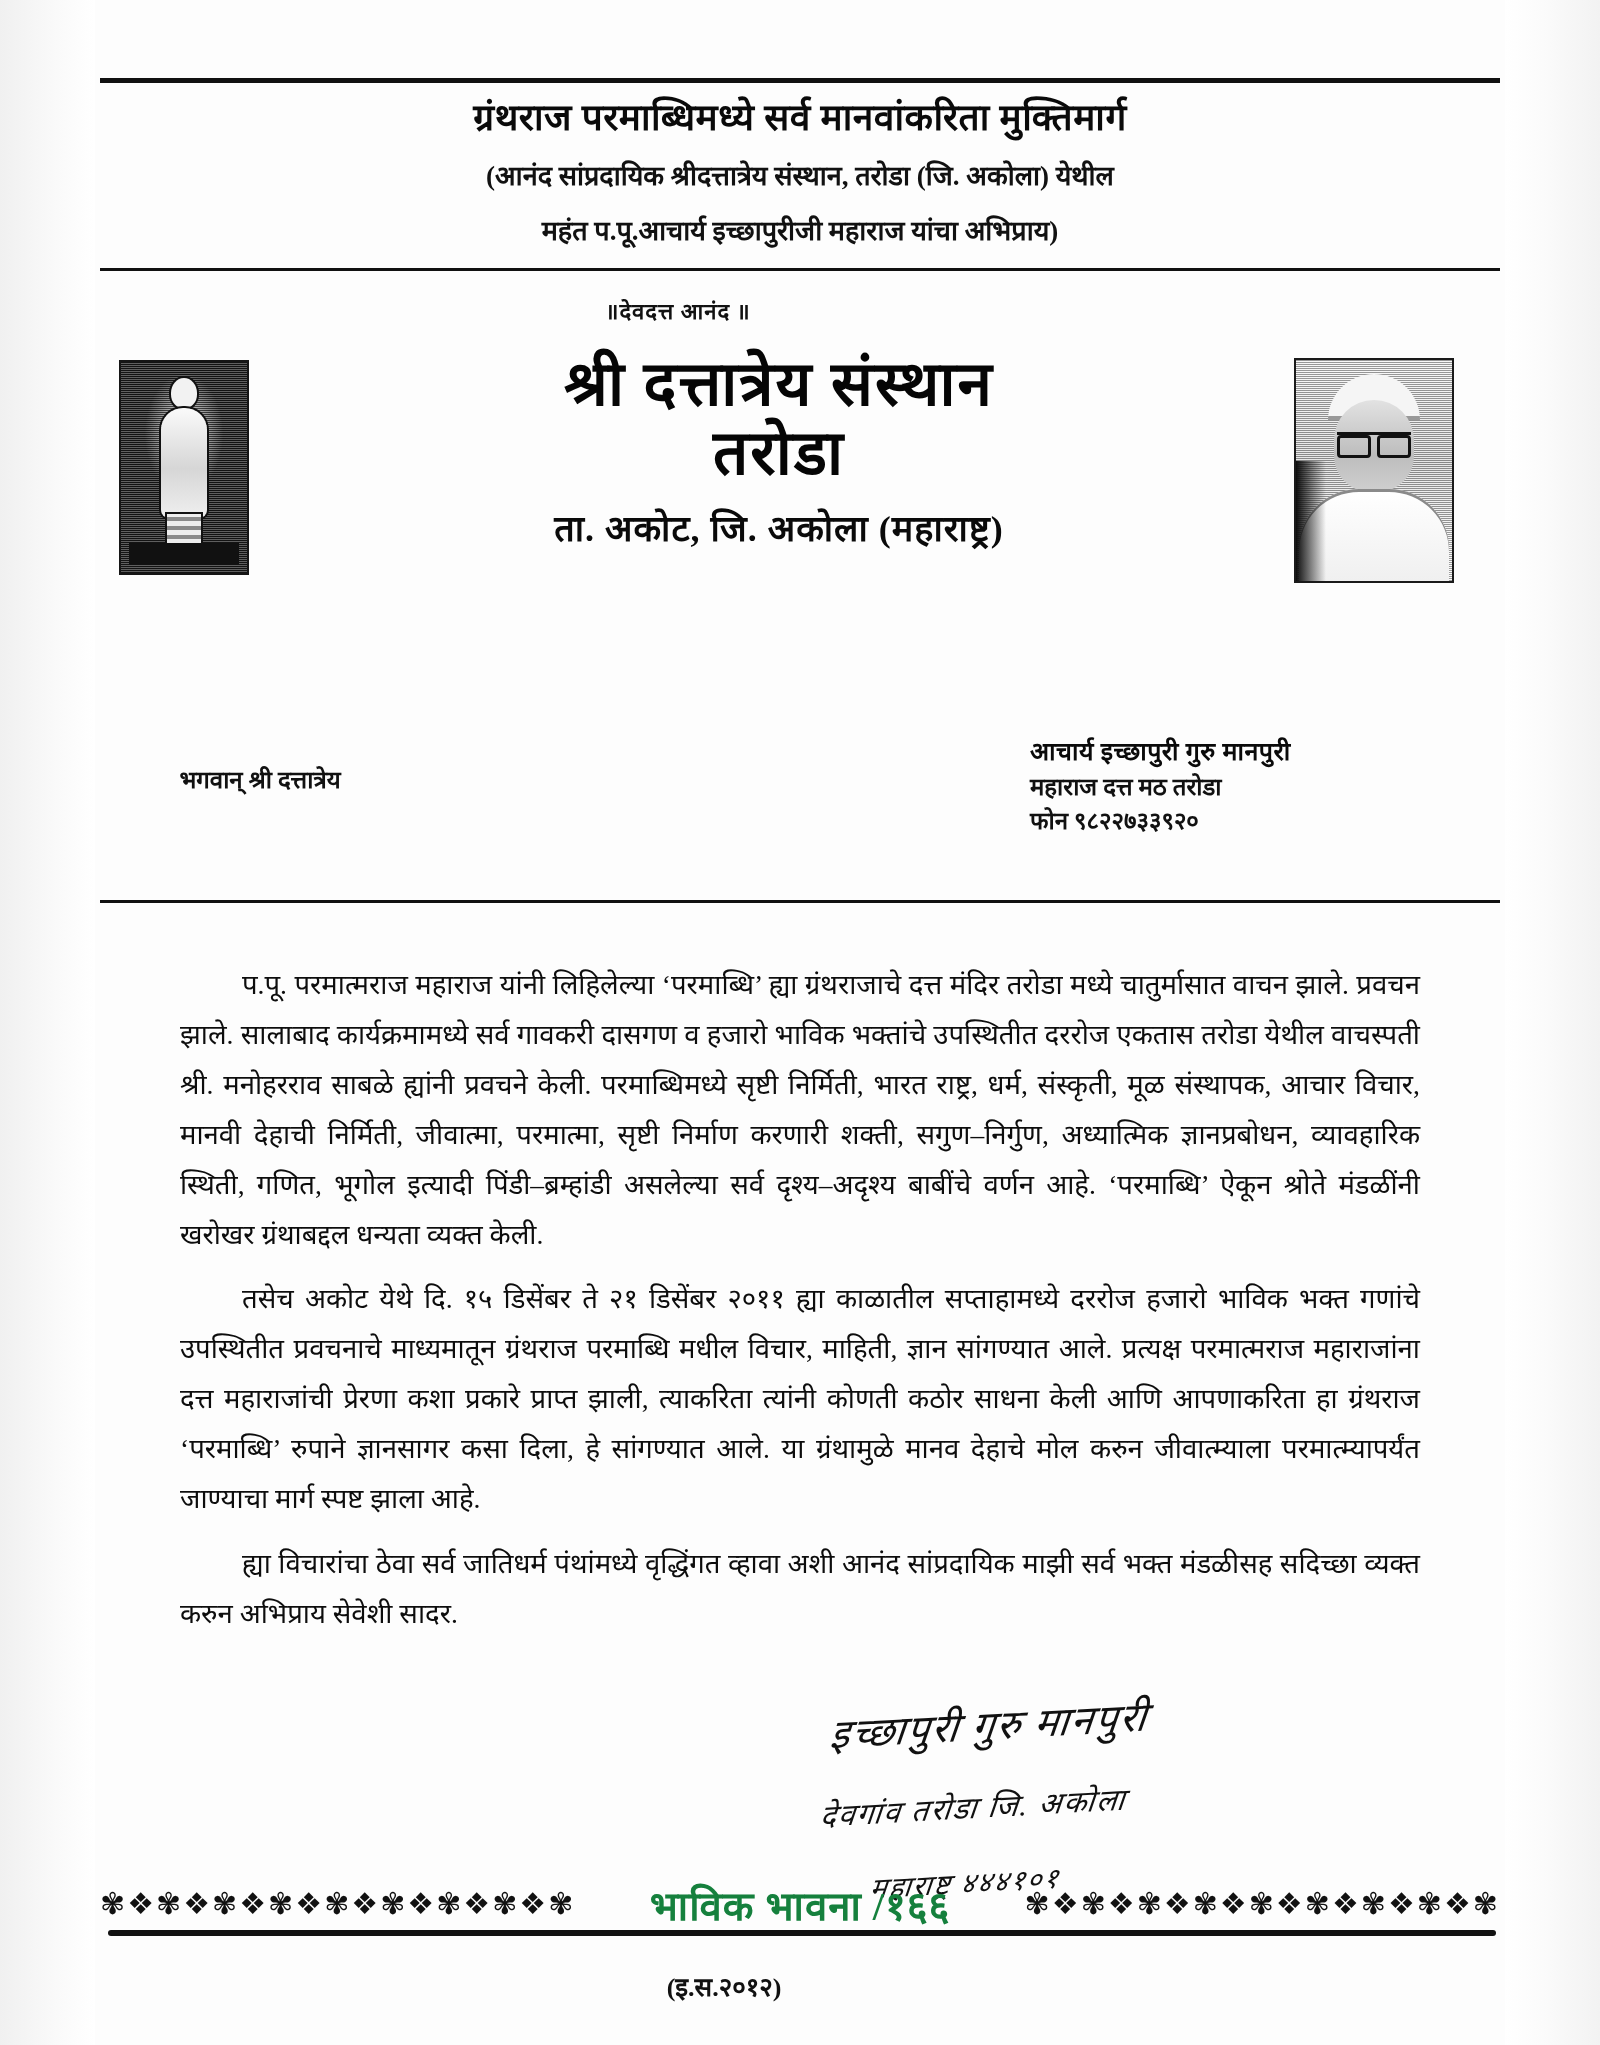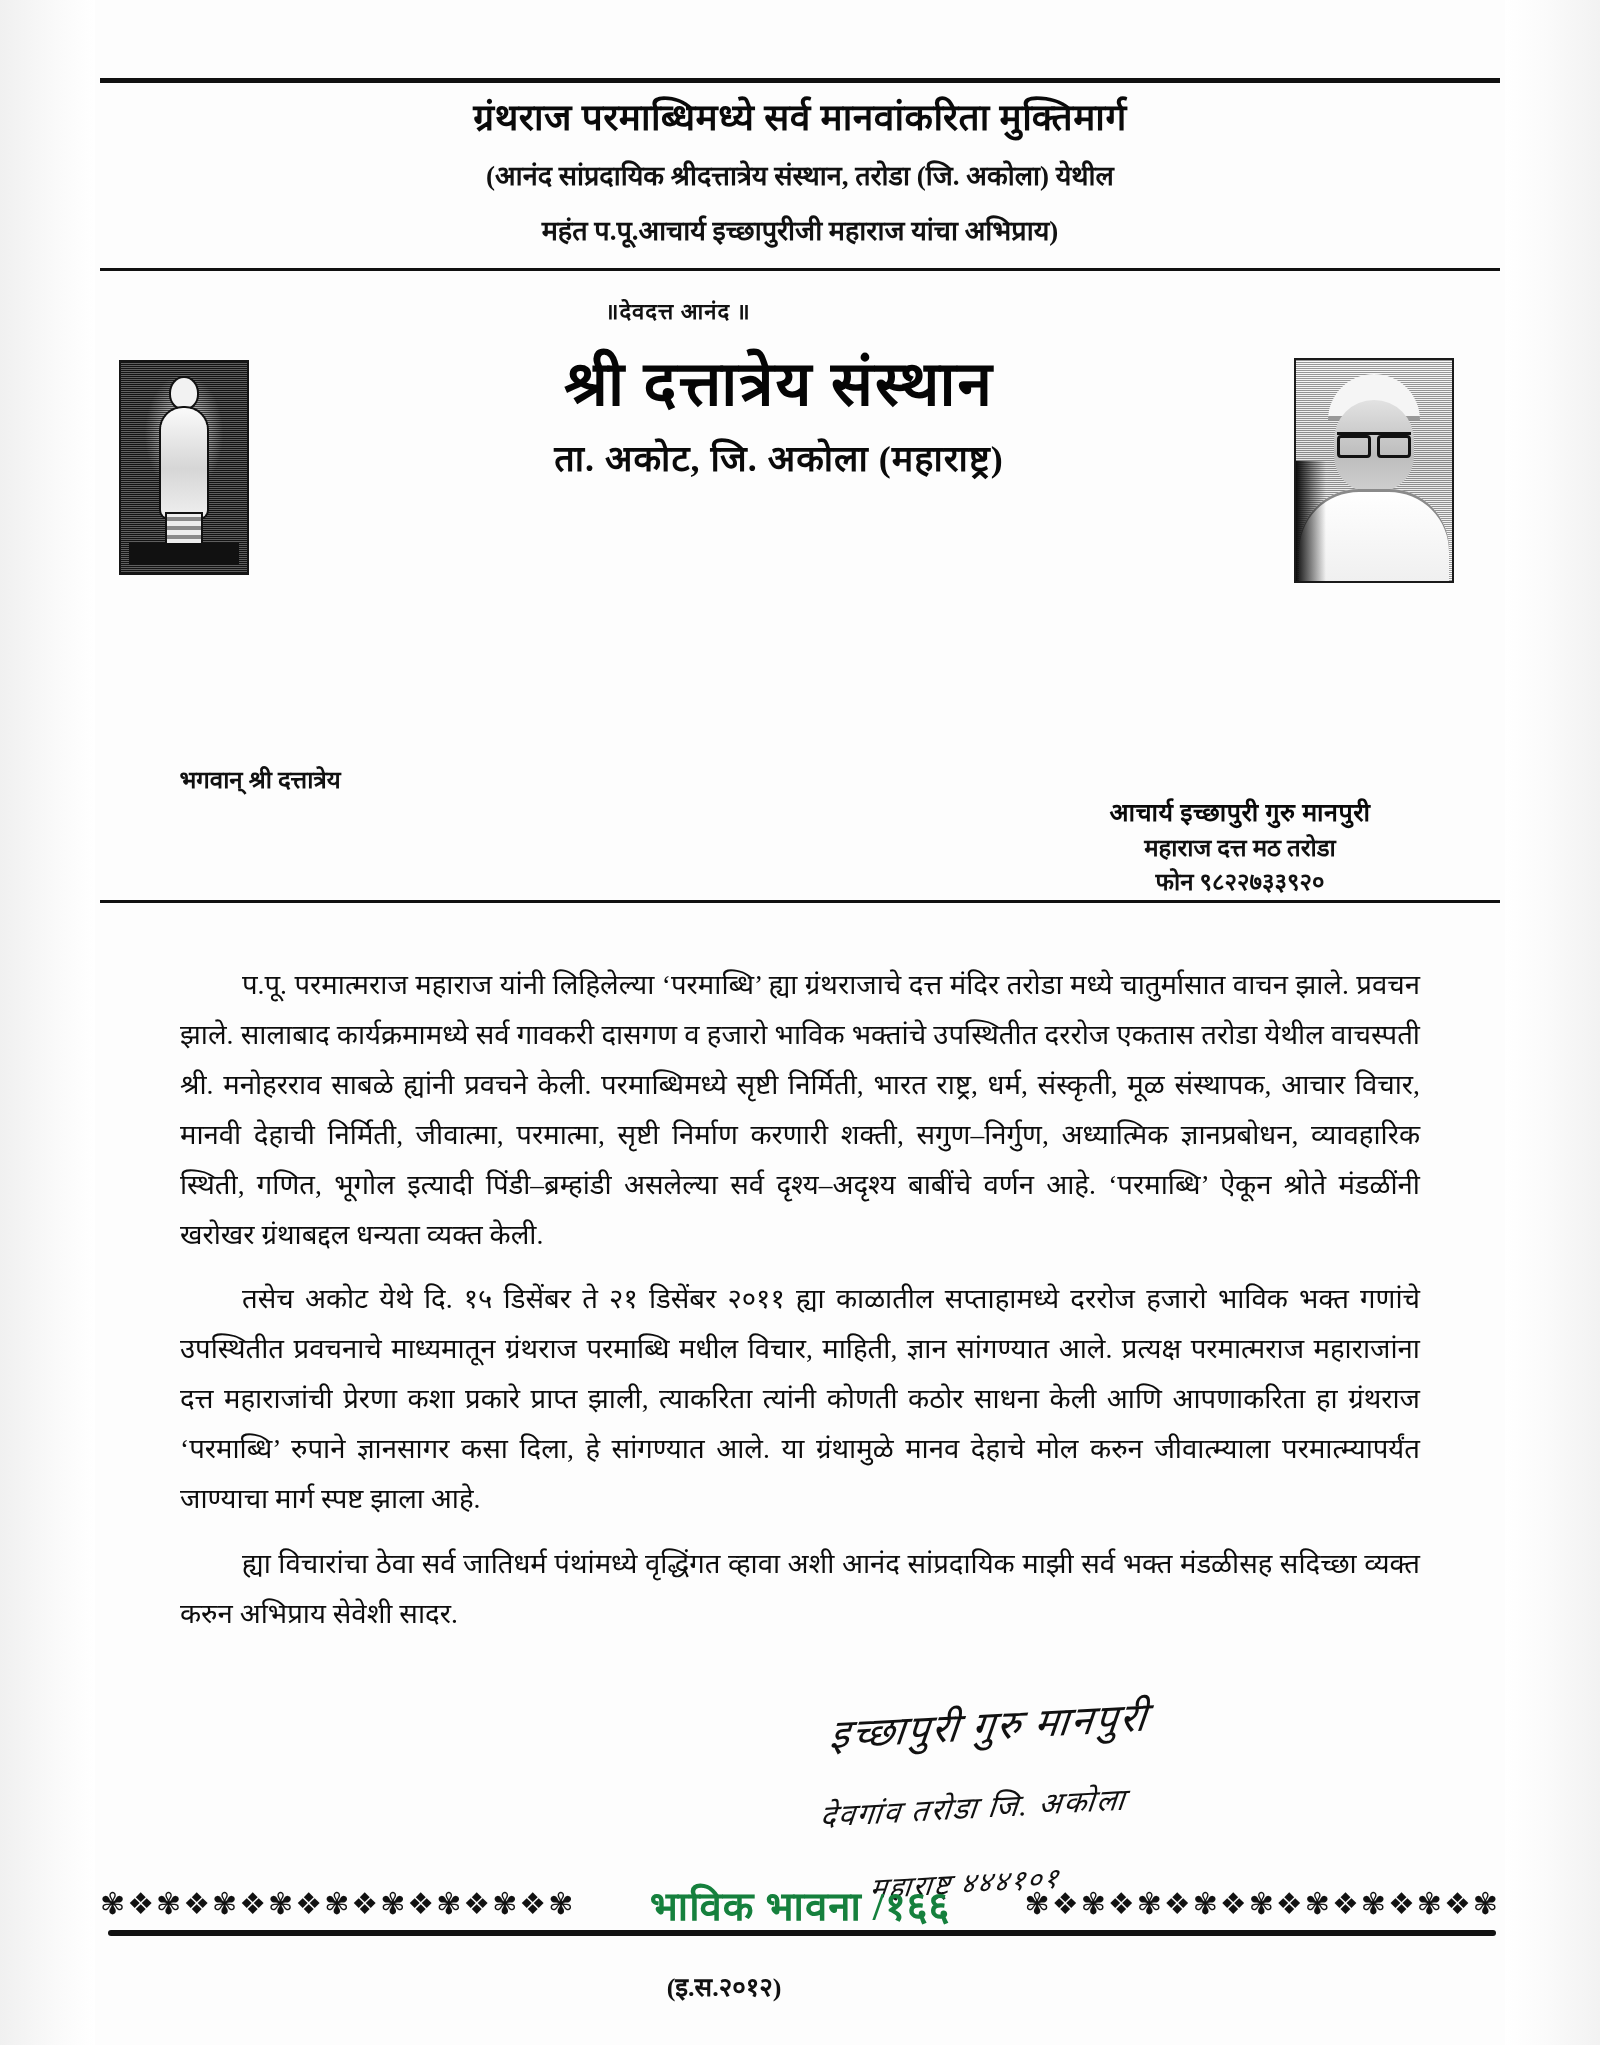--- a/index.html
+++ b/index.html
@@ -179,22 +179,22 @@
     color:#0a0a0a;
   }
 
   
   .cap-left {
     position:absolute; left:100px; top:762px; width:320px;
     text-align:center;
     font-size:24px; font-weight:600; color:#111;
   }
   .cap-right {
-    position:absolute; right:150px; top:795px; width:420px;
-    text-align:center; line-height:1.42;
+    position:absolute; right:150px; top:734px; width:420px;
+    line-height:1.42;
   }
   .cap-right .cr1 { font-size:25px; font-weight:700; color:#0a0a0a; letter-spacing:.5px; }
   .cap-right .cr2 { font-size:24px; font-weight:600; color:#111; }
   .cap-right .cr3 { font-size:24px; font-weight:600; color:#111; }
 
   
   .body-wrap {
     position:absolute; left:180px; top:960px; width:1240px;
   }
   .para {
@@ -278,20 +278,21 @@
 
     <div class="pic-left">
       <div class="figure-head"></div>
       <div class="figure-body"></div>
       <div class="figure-legs"></div>
       <div class="figure-base"></div>
     </div>
 
     <div class="mast-center">
       <div class="mast-line1">श्री दत्तात्रेय संस्थान</div>
+      <div class="mast-line2">तरोडा</div>
       <div class="mast-line3">ता. अकोट, जि. अकोला (महाराष्ट्र)</div>
     </div>
 
     <div class="pic-right">
       <div class="p-hair"></div>
       <div class="p-face"></div>
       <div class="p-glasses"></div>
       <div class="p-body"></div>
       <div class="p-shadow"></div>
     </div>

